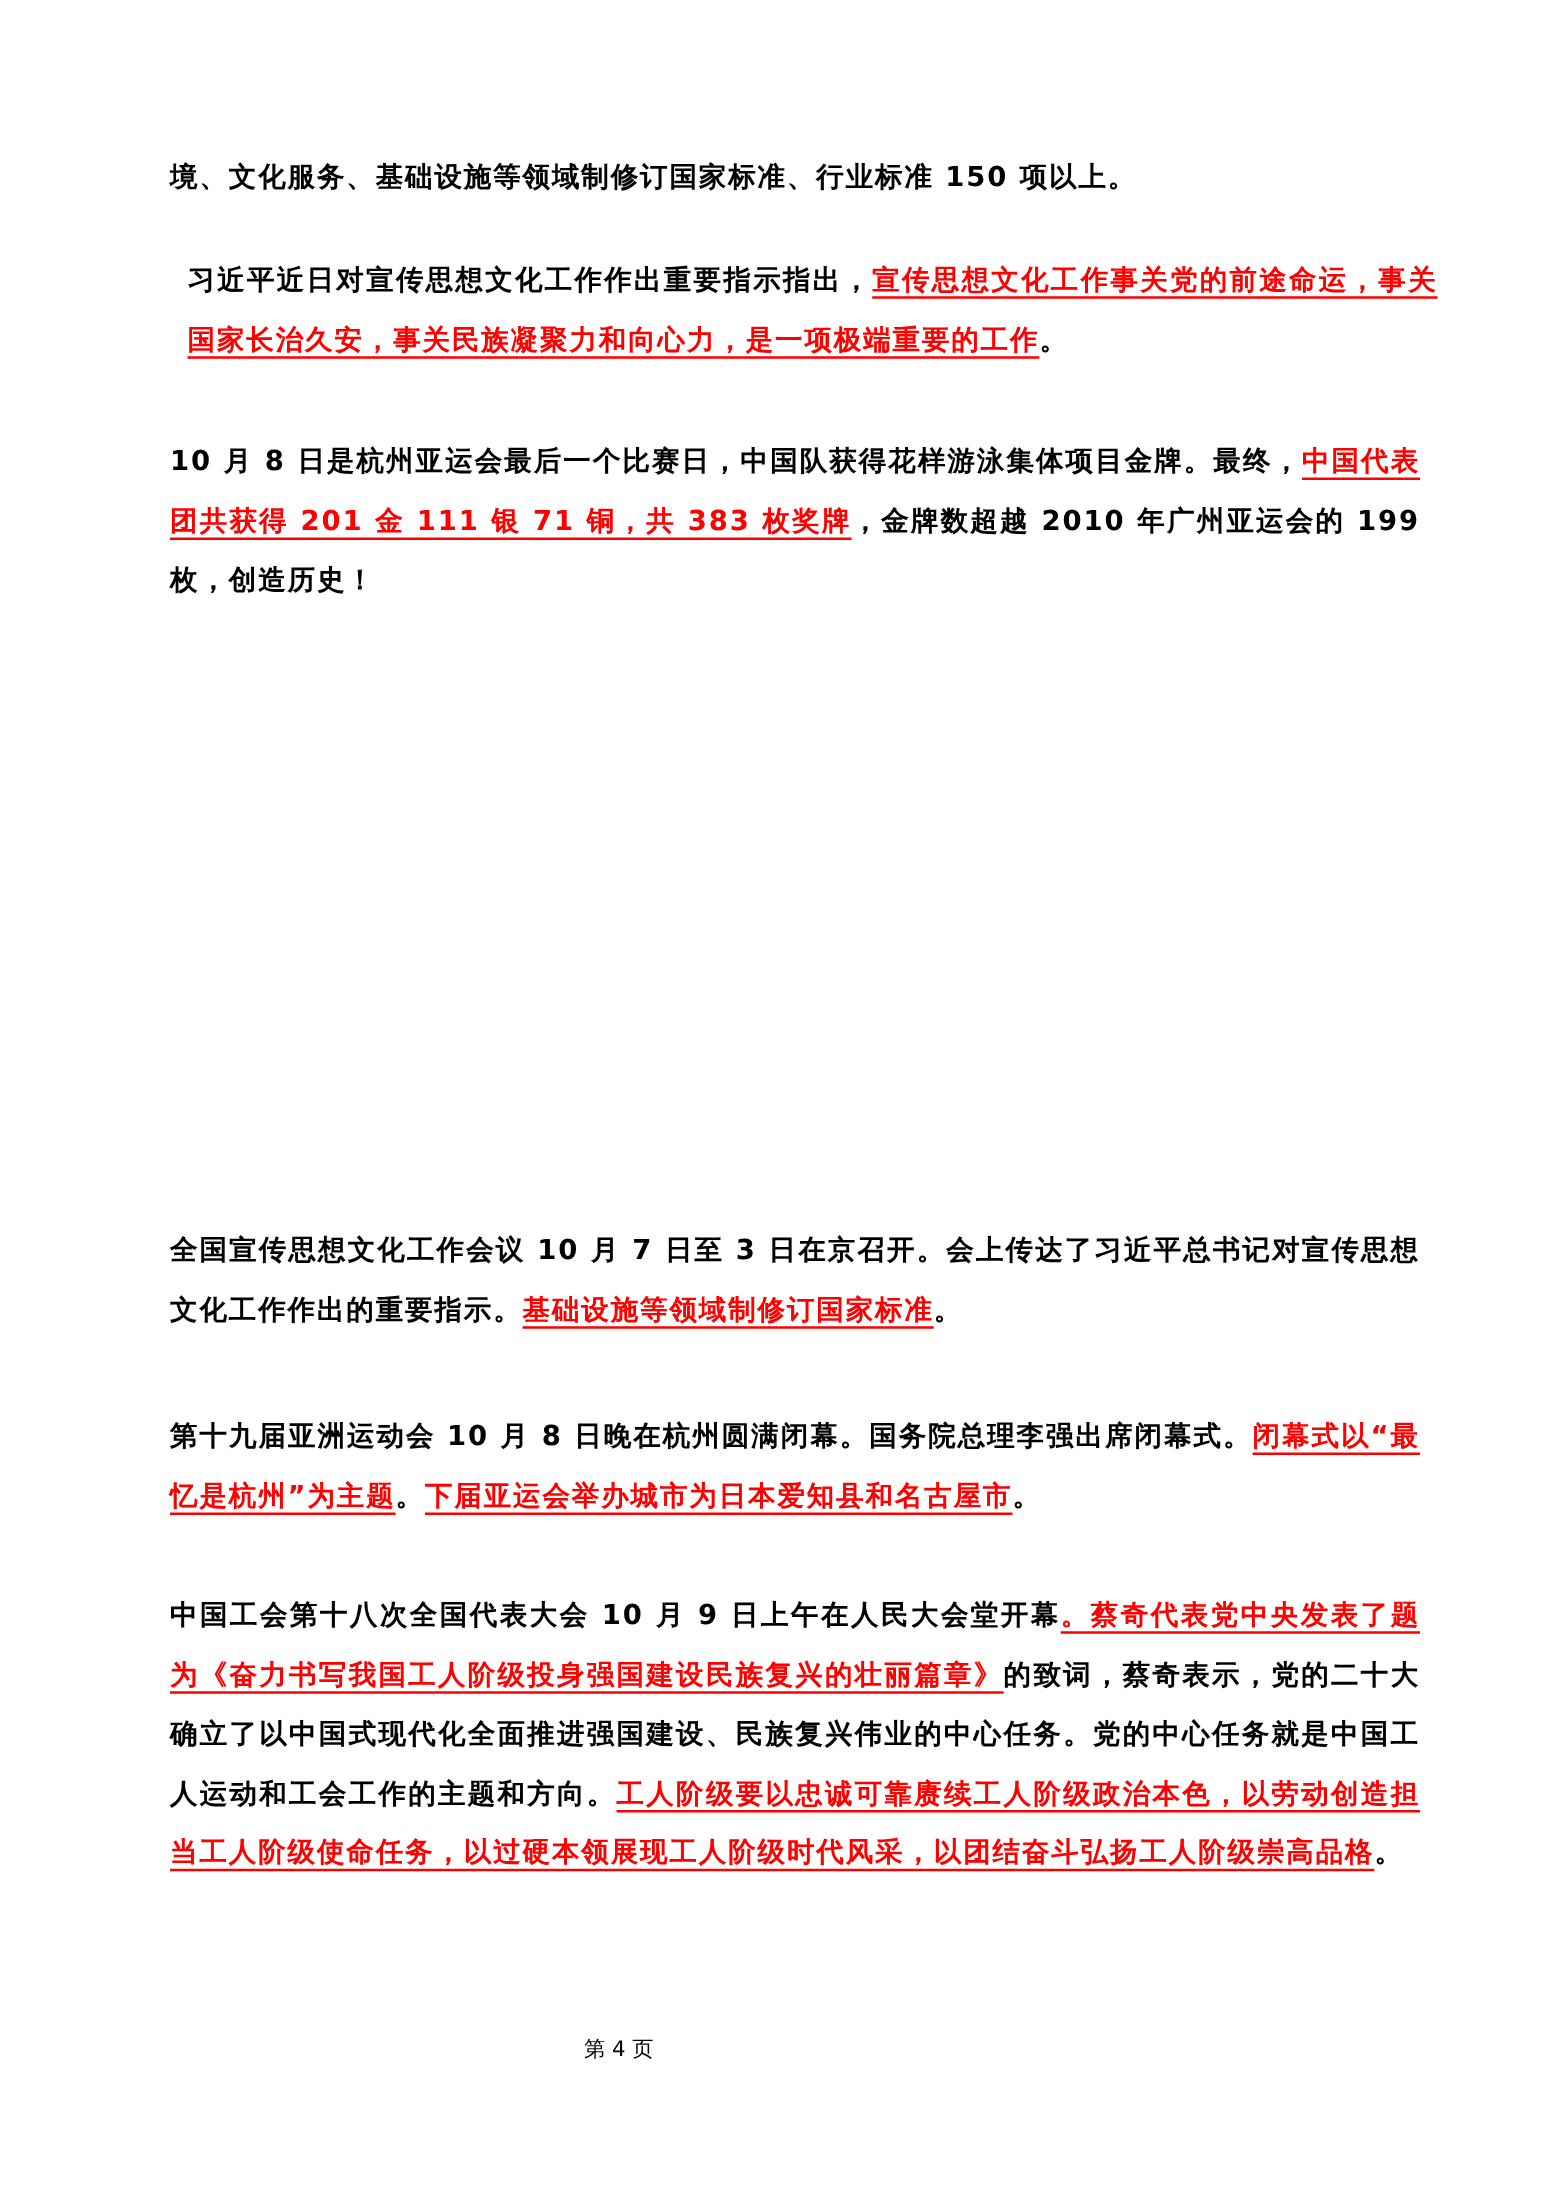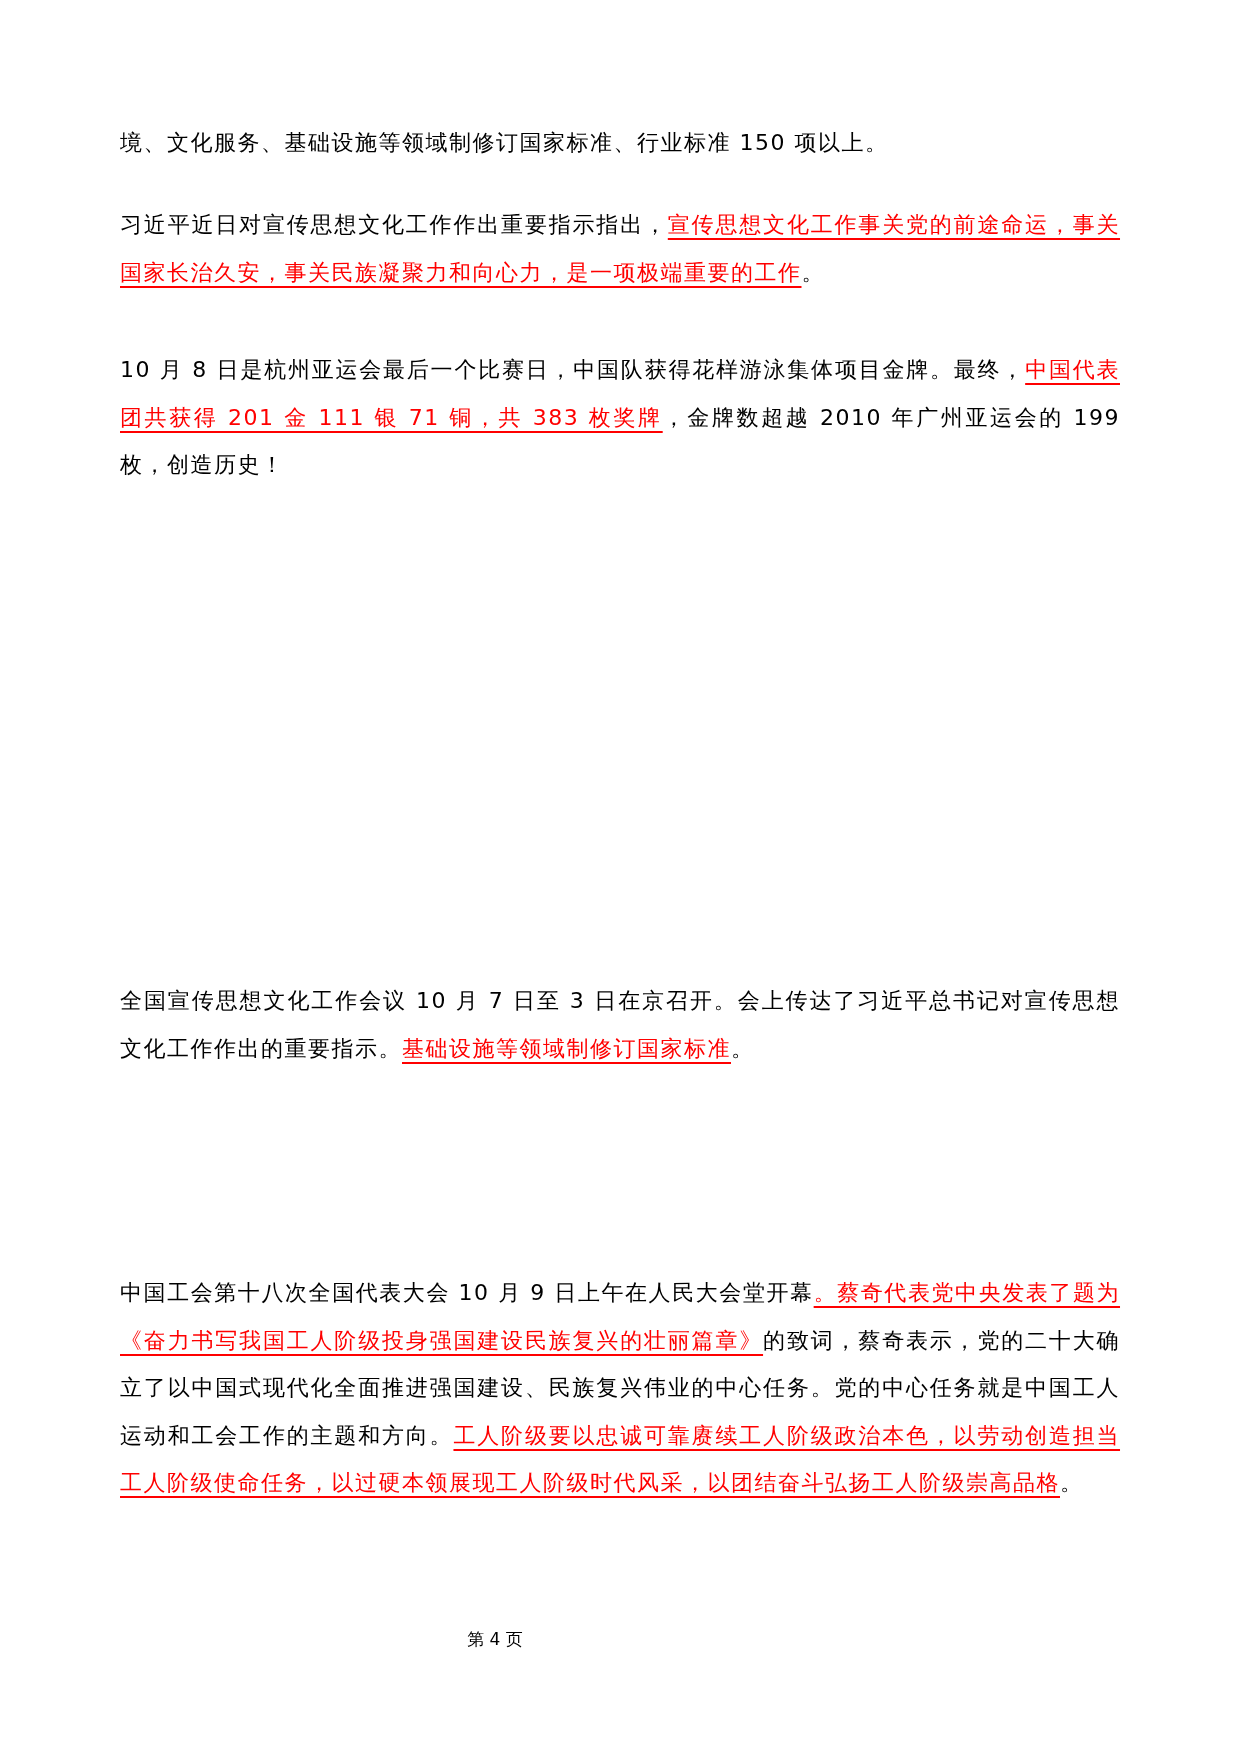--- a/index.html
+++ b/index.html
@@ -1,48 +1,51 @@
 <!DOCTYPE html>
 <html><head>
 <meta charset="utf-8">
 <style>
   html, body { margin: 0; padding: 0; background: #ffffff; }
   body { width: 1239px; height: 1753px; position: relative; overflow: hidden;
          font-family: "DejaVu Sans", "Liberation Sans", sans-serif; }
   .page { position: absolute; left: 0; top: 0; width: 1239px; height: 1753px; background: #fff; }
-  .para { position: absolute; left: 120px; width: 1000px; margin: 0;
-          font-size: 22px; font-weight: normal; line-height: 47.6px; color: #000;
+  .para { position: absolute; left: 136px; width: 1000px; margin: 0;
+          font-size: 22px; font-weight: bold; line-height: 47.6px; color: #000;
           letter-spacing: 1.5px; text-align: justify; text-align-last: left; }
   .hl { color: #ff0000; text-decoration: underline; text-decoration-color: #ff0000;
         text-decoration-thickness: 2px; text-underline-offset: 6px; }
   .footer { position: absolute; left: 0; width: 990px; top: 1628px; text-align: center;
             font-size: 17px; color: #000; }
 </style>
 </head>
 <body>
 
 <div class="page">
 
   <p class="para" style="top:119px;">
     <span>境、文化服务、基础设施等领域制修订国家标准、行业标准 150 项以上。</span>
   </p>
 
-  <p class="para" style="top:201px;">
+  <p class="para" style="top:201px;margin-left:14px;">
     <span>习近平近日对宣传思想文化工作作出重要指示指出，</span><span class="hl">宣传思想文化工作事关党的前途命运，事关国家长治久安，事关民族凝聚力和向心力，是一项极端重要的工作</span><span>。</span>
   </p>
 
   <p class="para" style="top:346px;">
     <span>10 月 8 日是杭州亚运会最后一个比赛日，中国队获得花样游泳集体项目金牌。最终，</span><span class="hl">中国代表团共获得 201 金 111 银 71 铜，共 383 枚奖牌</span><span>，金牌数超越 2010 年广州亚运会的 199 枚，创造历史！</span>
   </p>
 
 
 
   <p class="para" style="top:977px;">
     <span>全国宣传思想文化工作会议 10 月 7 日至 3 日在京召开。会上传达了习近平总书记对宣传思想文化工作作出的重要指示。</span><span class="hl">基础设施等领域制修订国家标准</span><span>。</span>
   </p>
 
+  <p class="para" style="top:1126px;">
+    <span>第十九届亚洲运动会 10 月 8 日晚在杭州圆满闭幕。国务院总理李强出席闭幕式。</span><span class="hl">闭幕式以“最忆是杭州”为主题</span><span>。</span><span class="hl">下届亚运会举办城市为日本爱知县和名古屋市</span><span>。</span>
+  </p>
 
   <p class="para" style="top:1269px;">
     <span>中国工会第十八次全国代表大会 10 月 9 日上午在人民大会堂开幕</span><span class="hl">。蔡奇代表党中央发表了题为《奋力书写我国工人阶级投身强国建设民族复兴的壮丽篇章》</span><span>的致词，蔡奇表示，党的二十大确立了以中国式现代化全面推进强国建设、民族复兴伟业的中心任务。党的中心任务就是中国工人运动和工会工作的主题和方向。</span><span class="hl">工人阶级要以忠诚可靠赓续工人阶级政治本色，以劳动创造担当工人阶级使命任务，以过硬本领展现工人阶级时代风采，以团结奋斗弘扬工人阶级崇高品格</span><span>。</span>
   </p>
 
   <div class="footer">第 4 页</div>
 </div>
 
 </body></html>

